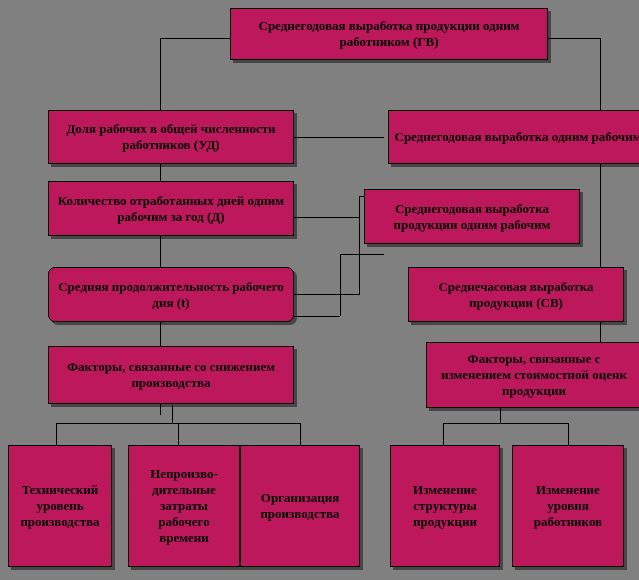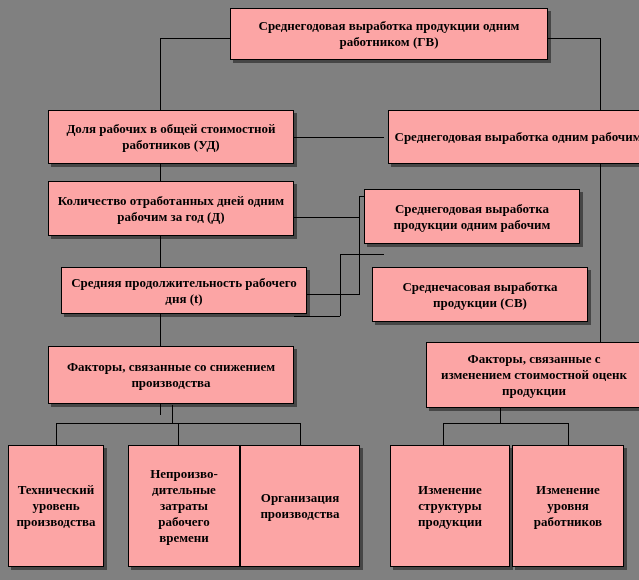--- a/index.html
+++ b/index.html
@@ -13,21 +13,21 @@
     font-family: "Liberation Serif", serif;
     overflow: hidden;
   }
   #canvas {
     position: relative;
     width: 639px;
     height: 580px;
   }
   .box {
     position: absolute;
-    background: #fca5a5;
+    background: #be185d;
     border: 1px solid #000000;
     box-sizing: border-box;
     display: flex;
     align-items: center;
     justify-content: center;
     text-align: center;
     font-size: 13px;
     line-height: 1.22;
     font-weight: bold;
     color: #000000;
@@ -86,64 +86,64 @@
   <div class="line v" style="left:500px; top:407px; height:16px;"></div>
   <div class="line h" style="left:443px; top:423px; width:125px;"></div>
   <div class="line v" style="left:443px; top:423px; height:22px;"></div>
   <div class="line v" style="left:568px; top:423px; height:22px;"></div>
 
   <div class="box" style="left:230px; top:8px; width:318px; height:52px;">
     <span>Среднегодовая выработка продукции одним работником (ГВ)</span>
   </div>
 
   <div class="box" style="left:48px; top:110px; width:246px; height:54px;">
-    <span>Доля рабочих в общей стоимостной работников (УД)</span>
+    <span>Доля рабочих в общей численности работников (УД)</span>
   </div>
 
   <div class="box" style="left:48px; top:181px; width:246px; height:55px;">
     <span>Количество отработанных дней одним рабочим за год (Д)</span>
   </div>
 
-  <div class="box" style="left:61px; top:267px; width:246px; height:47px;">
+  <div class="box" style="left:48px; top:267px; width:246px; height:55px;border-radius:7px;">
     <span>Средняя продолжительность рабочего дня (t)</span>
   </div>
 
   <div class="box" style="left:48px; top:346px; width:246px; height:58px;">
     <span>Факторы, связанные со снижением производства</span>
   </div>
 
   <div class="box" style="left:388px; top:110px; width:260px; height:54px;">
     <span>Среднегодовая выработка одним рабочим</span>
   </div>
 
   <div class="box" style="left:364px; top:189px; width:216px; height:55px;">
     <span>Среднегодовая выработка продукции одним рабочим</span>
   </div>
 
-  <div class="box" style="left:372px; top:267px; width:216px; height:55px;">
+  <div class="box" style="left:408px; top:267px; width:216px; height:55px;">
     <span>Среднечасовая выработка продукции (СВ)</span>
   </div>
 
   <div class="box" style="left:384px; top:342px; width:216px; height:66px;margin-left:42px;">
     <span>Факторы, связанные с изменением стоимостной оценк продукции</span>
   </div>
 
-  <div class="box" style="left:8px; top:445px; width:96px; height:122px;">
+  <div class="box" style="left:8px; top:445px; width:104px; height:122px;">
     <span>Технический уровень производства</span>
   </div>
 
   <div class="box" style="left:128px; top:445px; width:112px; height:122px;">
     <span>Непроизво-дительные затраты рабочего времени</span>
   </div>
 
   <div class="box" style="left:240px; top:445px; width:120px; height:122px;">
     <span>Организация производства</span>
   </div>
 
-  <div class="box" style="left:390px; top:445px; width:120px; height:122px;">
+  <div class="box" style="left:390px; top:445px; width:110px; height:122px;">
     <span>Изменение структуры продукции</span>
   </div>
 
   <div class="box" style="left:512px; top:445px; width:112px; height:122px;">
     <span>Изменение уровня работников</span>
   </div>
 
 </div>
 
 </body></html>

